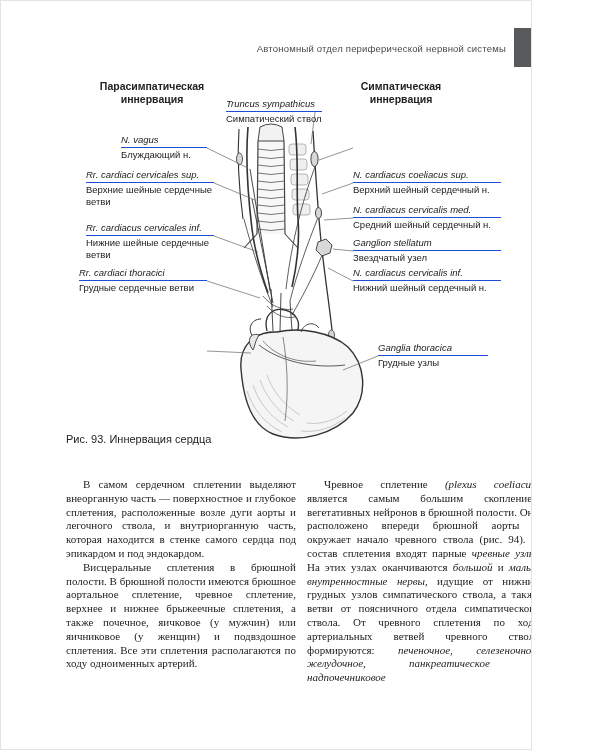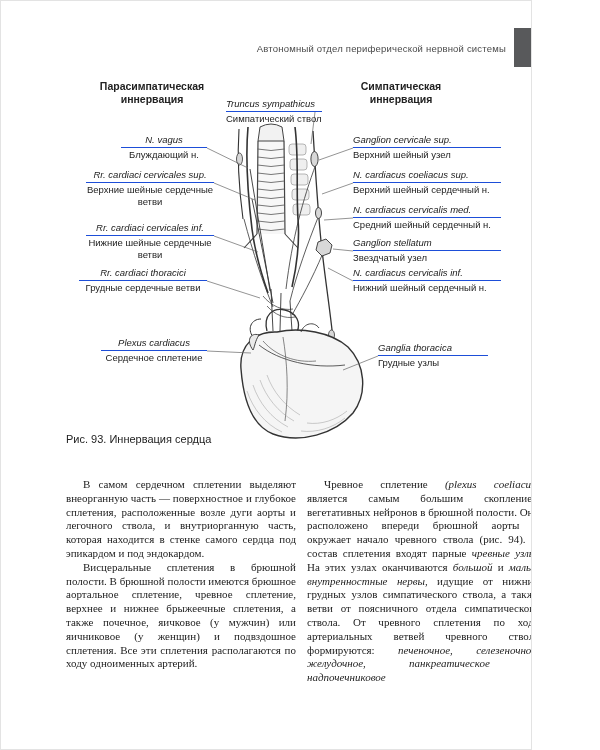--- a/index.html
+++ b/index.html
@@ -10,21 +10,21 @@
         font-size:9.5px;color:#4a4a4a;letter-spacing:.2px}
   .pagenum-box{position:absolute;top:27px;left:513px;width:63px;height:39px;background:#58595b;
         color:#fff;display:flex;align-items:center;justify-content:center;
         font-weight:bold;font-size:13px}
   .col-head{position:absolute;font-weight:bold;font-size:10.5px;line-height:13px}
   .col-head.left{left:92px;top:79px;width:118px;text-align:center}
   .col-head.right{left:345px;top:79px;width:110px;text-align:center}
   .label{position:absolute;font-size:9.5px;line-height:12px}
   .label .lat{display:block;font-style:italic;border-bottom:1px solid #1d4ed8;padding-bottom:1px}
   .label .rus{display:block;padding-top:1px}
-  .label.lside{text-align:center}
+  .label.lside{text-align:left}
   .label.rside{text-align:left}
   .caption{position:absolute;left:65px;top:432px;font-size:11px;color:#222}
   .bodycol{position:absolute;top:477px;font-size:11px;line-height:13.8px;
         font-family:"Liberation Serif",serif;text-align:justify;color:#1c1c1c}
   .bodycol.leftcol{left:65px;width:230px}
   .bodycol.rightcol{left:306px;width:232px}
   .bodycol p.indent{text-indent:17px}
   .b{font-weight:normal}
   .i{font-style:italic}
   svg.art{position:absolute;left:0;top:0;pointer-events:none}
@@ -142,36 +142,28 @@
 
   <div class="label lside" style="left:120px;top:133px;width:86px">
     <span class="lat">N. vagus</span>
     <span class="rus">Блуждающий н.</span>
   </div>
   <div class="label lside" style="left:85px;top:168px;width:128px">
     <span class="lat">Rr. cardiaci cervicales sup.</span>
     <span class="rus">Верхние шейные сердечные ветви</span>
   </div>
   <div class="label lside" style="left:85px;top:221px;width:128px">
-    <span class="lat">Rr. cardiaci cervicales inf.</span>
+    <span class="lat">Rr. cardiacus cervicales inf.</span>
     <span class="rus">Нижние шейные сердечные ветви</span>
   </div>
   <div class="label lside" style="left:78px;top:266px;width:128px">
     <span class="lat">Rr. cardiaci thoracici</span>
     <span class="rus">Грудные сердечные ветви</span>
   </div>
-  <div class="label lside" style="left:100px;top:336px;width:106px">
-    <span class="lat">Plexus cardiacus</span>
-    <span class="rus">Сердечное сплетение</span>
-  </div>
 
-  <div class="label rside" style="left:352px;top:133px;width:148px">
-    <span class="lat">Ganglion cervicale sup.</span>
-    <span class="rus">Верхний шейный узел</span>
-  </div>
   <div class="label rside" style="left:352px;top:168px;width:148px">
     <span class="lat">N. cardiacus coeliacus sup.</span>
     <span class="rus">Верхний шейный сердечный н.</span>
   </div>
   <div class="label rside" style="left:352px;top:203px;width:148px">
     <span class="lat">N. cardiacus cervicalis med.</span>
     <span class="rus">Средний шейный сердечный н.</span>
   </div>
   <div class="label rside" style="left:352px;top:236px;width:148px">
     <span class="lat">Ganglion stellatum</span>

